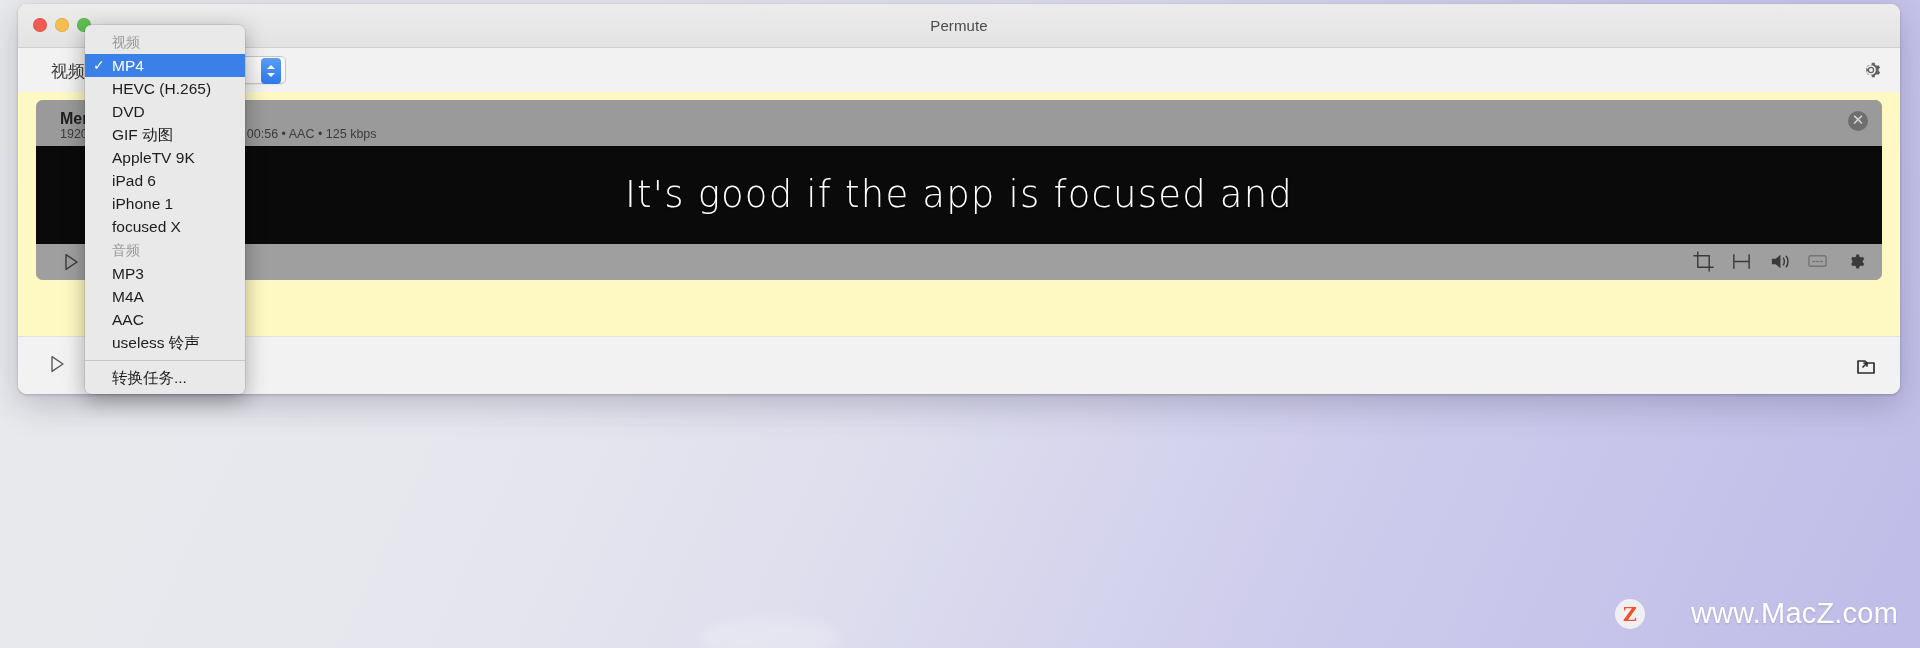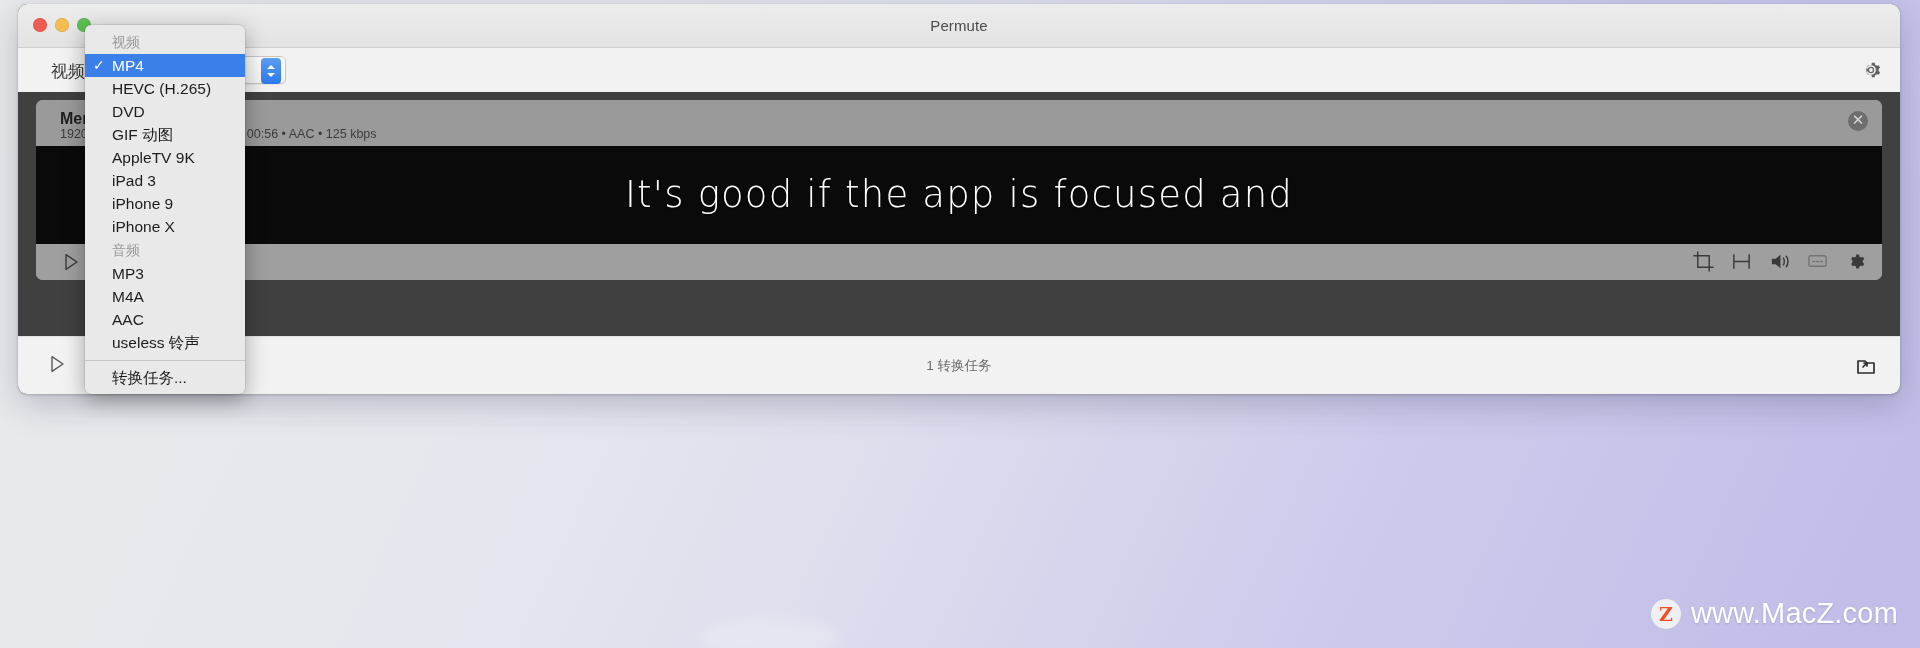--- a/index.html
+++ b/index.html
@@ -17,21 +17,21 @@
   .desk-blob {
     position: absolute; left: 700px; top: 618px;
     width: 140px; height: 40px; border-radius: 50%;
     background: rgba(255,255,255,0.22); filter: blur(6px);
   }
 
   
   .window {
     position: absolute; left: 18px; top: 4px;
     width: 1882px; height: 390px;
-    background: #404040;
+    background: #fef9c3;
     border-radius: 9px;
     box-shadow: 0 10px 34px rgba(60,60,90,0.28), 0 1px 3px rgba(0,0,0,0.20);
     overflow: hidden;
   }
   .titlebar {
     position: relative;
     height: 44px;
     background: linear-gradient(to bottom, #ececec 0%, #e3e3e3 100%);
     border-bottom: 1px solid #cfcfcf;
   }
@@ -223,20 +223,21 @@
     color: #f0502a;
     font-weight: bold; font-size: 19px;
     display: flex; align-items: center; justify-content: center;
     font-family: "DejaVu Serif", serif;
   }
   .wm-text {
     font-size: 29px;
     color: #ffffff;
     letter-spacing: 0.2px;
     text-shadow: 0 1px 2px rgba(110,110,150,0.35);
+    margin-left: 36px;
   }
 </style>
 </head>
 <body>
 
 <div class="desk-blob"></div>
 
 <div class="window">
 
   <div class="titlebar">
@@ -316,21 +317,20 @@
       </div>
     </div>
   </div>
 
   <div class="statusbar">
     <div class="status-play">
       <svg viewBox="0 0 15 18" width="15" height="18" fill="none" stroke="#5a5a5a" stroke-width="1.4">
         <path d="M2 1.6 L13 9 L2 16.4 Z" stroke-linejoin="round"></path>
       </svg>
     </div>
-    <div class="status-text">1 转换任务</div>
     <div class="status-right-icon">
       <svg viewBox="0 0 24 24" width="24" height="24" fill="none" stroke="currentColor" stroke-width="1.7">
         <path d="M4 7h7l2 2h7v10H4z" stroke-linejoin="round"></path>
         <path d="M9 13l4-4M13 9v3M13 9h-3" stroke-linecap="round"></path>
       </svg>
     </div>
   </div>
 
 </div>
 
@@ -347,27 +347,27 @@
   <div class="menu-item">
     <span>DVD</span>
   </div>
   <div class="menu-item">
     <span>GIF 动图</span>
   </div>
   <div class="menu-item">
     <span>AppleTV 9K</span>
   </div>
   <div class="menu-item">
-    <span>iPad 3</span>
-  </div>
-  <div class="menu-item">
-    <span>iPhone 9</span>
-  </div>
-  <div class="menu-item">
-    <span>iPhone X</span>
+    <span>iPad 6</span>
+  </div>
+  <div class="menu-item">
+    <span>iPhone 1</span>
+  </div>
+  <div class="menu-item">
+    <span>focused X</span>
   </div>
 
   <div class="menu-section">音频</div>
   <div class="menu-item">
     <span>MP3</span>
   </div>
   <div class="menu-item">
     <span>M4A</span>
   </div>
   <div class="menu-item">

